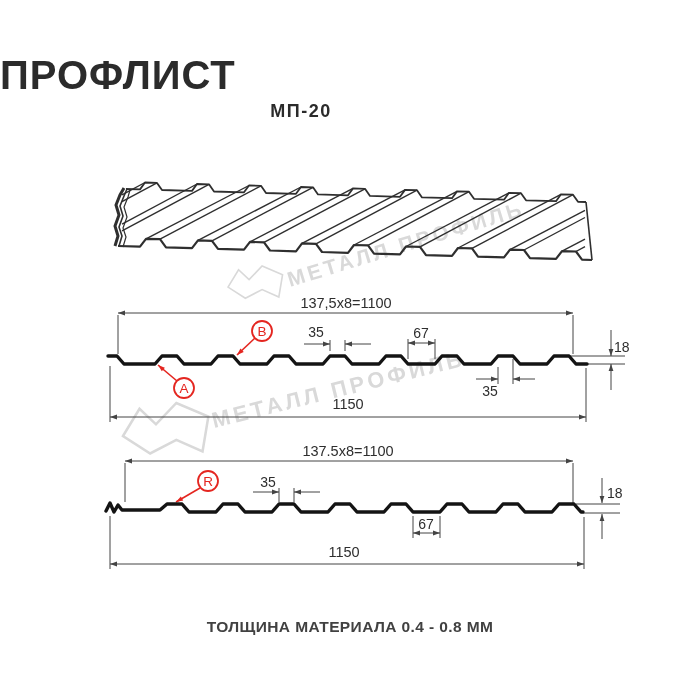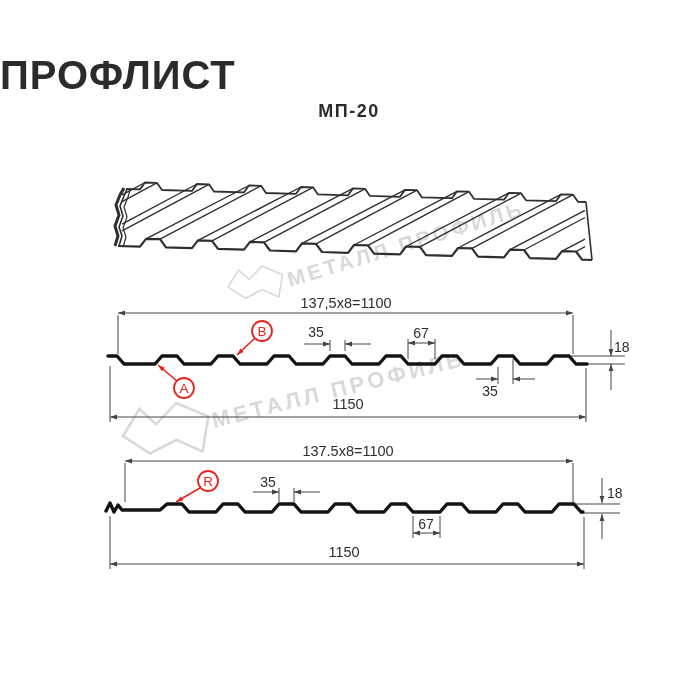--- a/index.html
+++ b/index.html
@@ -1,21 +1,21 @@
 <!DOCTYPE html>
 <html><head>
 <meta charset="utf-8">
 <style>
   html,body{margin:0;padding:0;background:#ffffff;}
   .canvas{position:relative;width:700px;height:700px;background:#ffffff;overflow:hidden;
           font-family:"Liberation Sans",sans-serif;}
   .title{position:absolute;top:53px;left:0;width:700px;text-align:left;
          font-size:40px;font-weight:700;letter-spacing:1px;color:#2b2b2b;}
   .subtitle{position:absolute;top:101px;left:0;width:602px;text-align:center;
-            font-size:18px;font-weight:700;letter-spacing:1.5px;color:#2b2b2b;padding-left:48px;}
+            font-size:18px;font-weight:700;letter-spacing:1.5px;color:#2b2b2b;}
   .footer{position:absolute;top:618px;left:0;width:700px;text-align:center;
           font-size:15.5px;font-weight:700;letter-spacing:0.4px;color:#414141;}
   svg{position:absolute;top:0;left:0;}
   .prof{fill:none;stroke:#141414;stroke-width:3.4;stroke-linejoin:round;stroke-linecap:round;}
   .dimtxt{font-family:"Liberation Sans",sans-serif;font-size:14px;fill:#2e2e2e;}
   .dimtxt.big{font-size:14.5px;}
   .redmark circle{fill:none;stroke:#e42620;stroke-width:1.8;}
   .redmark text{fill:#e42620;font-size:13.5px;font-family:"Liberation Sans",sans-serif;
                 text-anchor:middle;}
   .wmt{font-family:"Liberation Sans",sans-serif;font-weight:700;fill:#d9d9d9;}
@@ -167,13 +167,14 @@
       <text class="dimtxt" x="426" y="529" text-anchor="middle">67</text>
       <text class="dimtxt" x="607" y="498" text-anchor="start">18</text>
       <text class="dimtxt big" x="344" y="557" text-anchor="middle">1150</text>
       <g class="redmark">
         <circle cx="208" cy="481" r="10"></circle>
         <text x="208" y="486">R</text>
       </g>
     </g>
   </svg>
 
+  <div class="footer">ТОЛЩИНА МАТЕРИАЛА 0.4 - 0.8 ММ</div>
 </div>
 
 </body></html>

